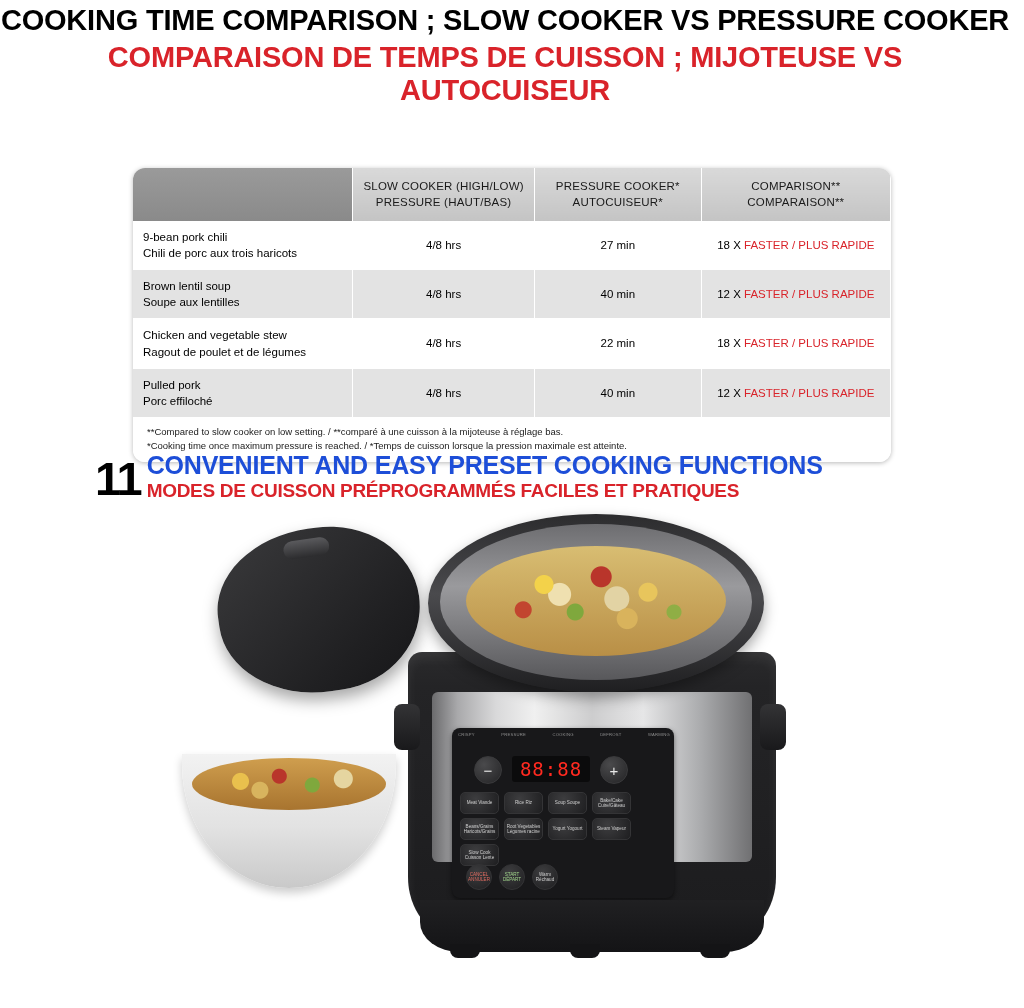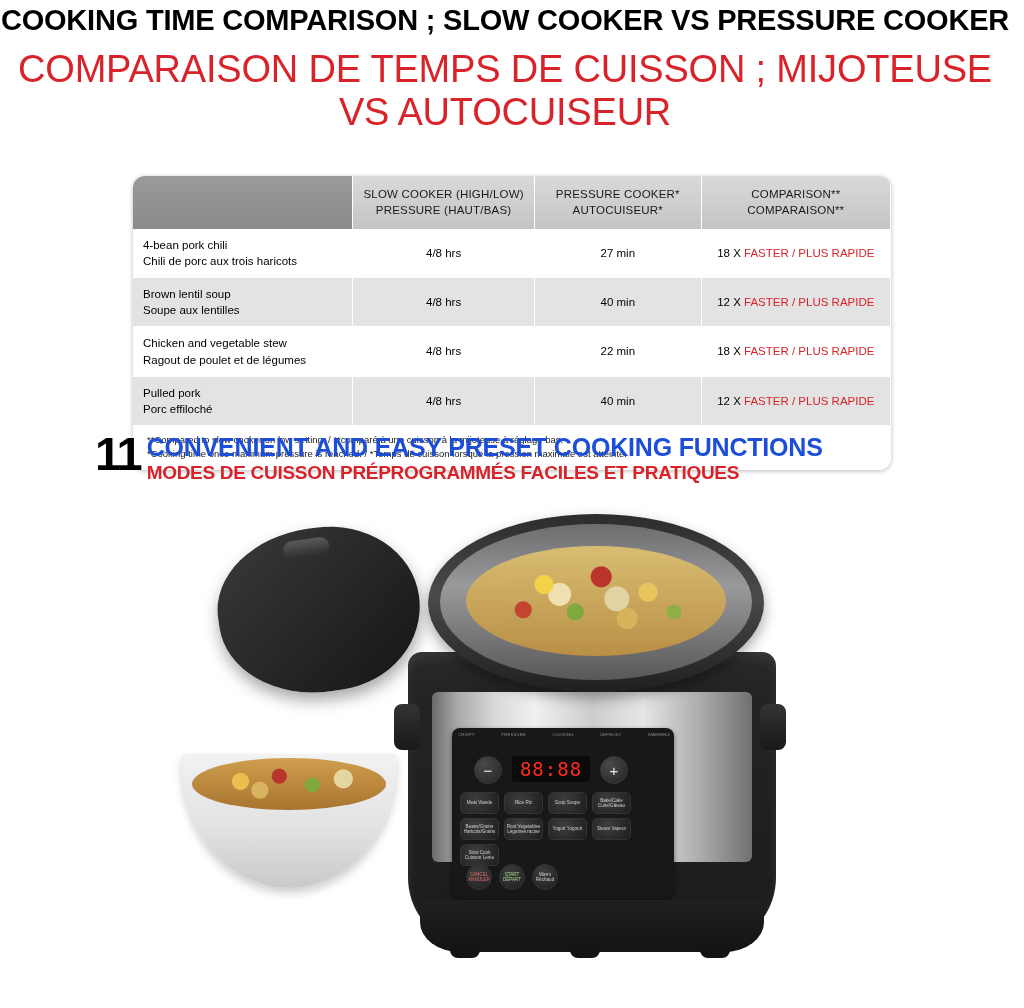--- a/index.html
+++ b/index.html
@@ -23,40 +23,39 @@
   }
   .headline-en {
     font-size: 29px;
     font-weight: bold;
     line-height: 1.13;
     letter-spacing: -0.2px;
     color: #000000;
     text-transform: uppercase;
   }
   .headline-fr {
-    font-size: 38px;
-    font-weight: normal;
+    font-size: 29px;
+    font-weight: bold;
     line-height: 1.13;
     letter-spacing: -0.2px;
     color: #d9232a;
     text-transform: uppercase;
-    margin-top: 11px;
+    margin-top: 4px;
   }
 
   
   .table-card {
     position: absolute;
     left: 133px;
     top: 168px;
     width: 758px;
     background: #ffffff;
     border-radius: 12px;
     box-shadow: 0 1px 5px rgba(0,0,0,0.28);
     overflow: hidden;
-    margin-top: 8px;
   }
   table.compare {
     border-collapse: collapse;
     width: 100%;
     table-layout: fixed;
   }
   table.compare th {
     background: linear-gradient(to bottom, #d9d9d9, #c4c4c4);
     color: #1a1a1a;
     font-size: 11.5px;
@@ -97,24 +96,24 @@
   .footnotes div {
     font-size: 9.5px;
     line-height: 1.45;
     color: #1a1a1a;
   }
 
   
   .preset {
     position: absolute;
     left: 95px;
-    top: 425px;
+    top: 443px;
     width: 880px;
     display: flex;
-    align-items: center;
+    align-items: flex-end;
   }
   .preset-number {
     font-size: 47px;
     font-weight: bold;
     line-height: 0.95;
     letter-spacing: -2px;
     color: #000000;
     margin-right: 6px;
   }
   .preset-lines { padding-top: 2px; }
@@ -400,21 +399,21 @@
         </th>
         <th>
           <span>COMPARISON**</span><br>
           <span>COMPARAISON**</span>
         </th>
       </tr>
     </thead>
     <tbody>
       <tr class="row-a">
         <td class="dish">
-          <span>4-bean pork chili</span><br>
+          <span>9-bean pork chili</span><br>
           <span>Chili de porc aux trois haricots</span>
         </td>
         <td class="val">4/8 hrs</td>
         <td class="val">27 min</td>
         <td class="cmp">
           <span>18 X </span><span class="red">FASTER / PLUS RAPIDE</span>
         </td>
       </tr>
       <tr class="row-b">
         <td class="dish">

